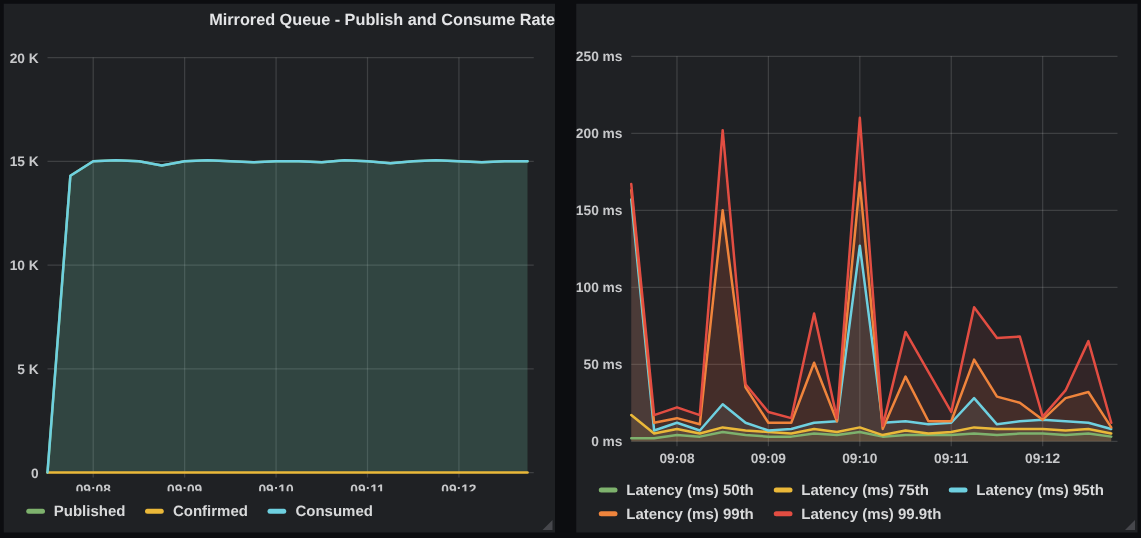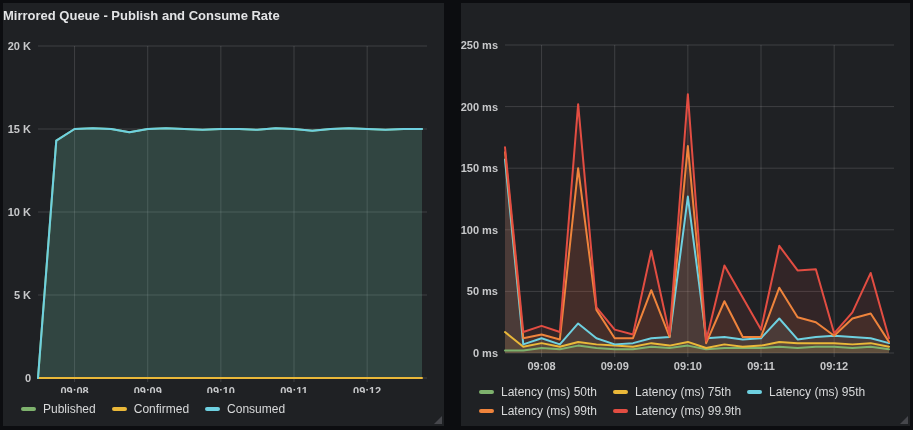--- a/index.html
+++ b/index.html
@@ -9,36 +9,36 @@
     font-family:"Liberation Sans",sans-serif;
     -webkit-font-smoothing:antialiased;
   }
   .panel{
     position:absolute;top:3px;height:423px;
     background:#1f2124;
   }
   #panel-left{left:3px;width:441px;}
   #panel-right{left:461px;width:449px;}
   .panel-title{
-    height:26px;line-height:26px;text-align:left;
+    height:26px;line-height:26px;text-align:right;
     color:#e3e4e6;font-size:13px;font-weight:700;
     cursor:pointer;white-space:nowrap;
   }
   .chart-svg{position:absolute;left:0;top:24px;display:block;}
   svg text{
     font-family:"Liberation Sans",sans-serif;
     font-size:11px;font-weight:700;fill:#c7c8ca;
   }
   .legend{
     position:absolute;left:18px;right:6px;
     color:#d8d9da;font-size:12px;line-height:19px;
   }
   #legend-left{bottom:7px;}
   #legend-right{bottom:5px;}
-  .legend-item{display:inline-block;margin-right:16px;cursor:pointer;white-space:nowrap;}
+  .legend-item{display:inline-block;margin-right:16px;cursor:pointer;white-space:nowrap;font-weight:bold;}
   .legend-dash{
     display:inline-block;width:15px;height:4px;border-radius:2px;
     vertical-align:middle;margin-right:7px;margin-top:-2px;
   }
   .resize-grip{
     position:absolute;right:2px;bottom:2px;width:0;height:0;
     border-left:8px solid transparent;
     border-bottom:8px solid #46474c;
     cursor:nwse-resize;
   }

